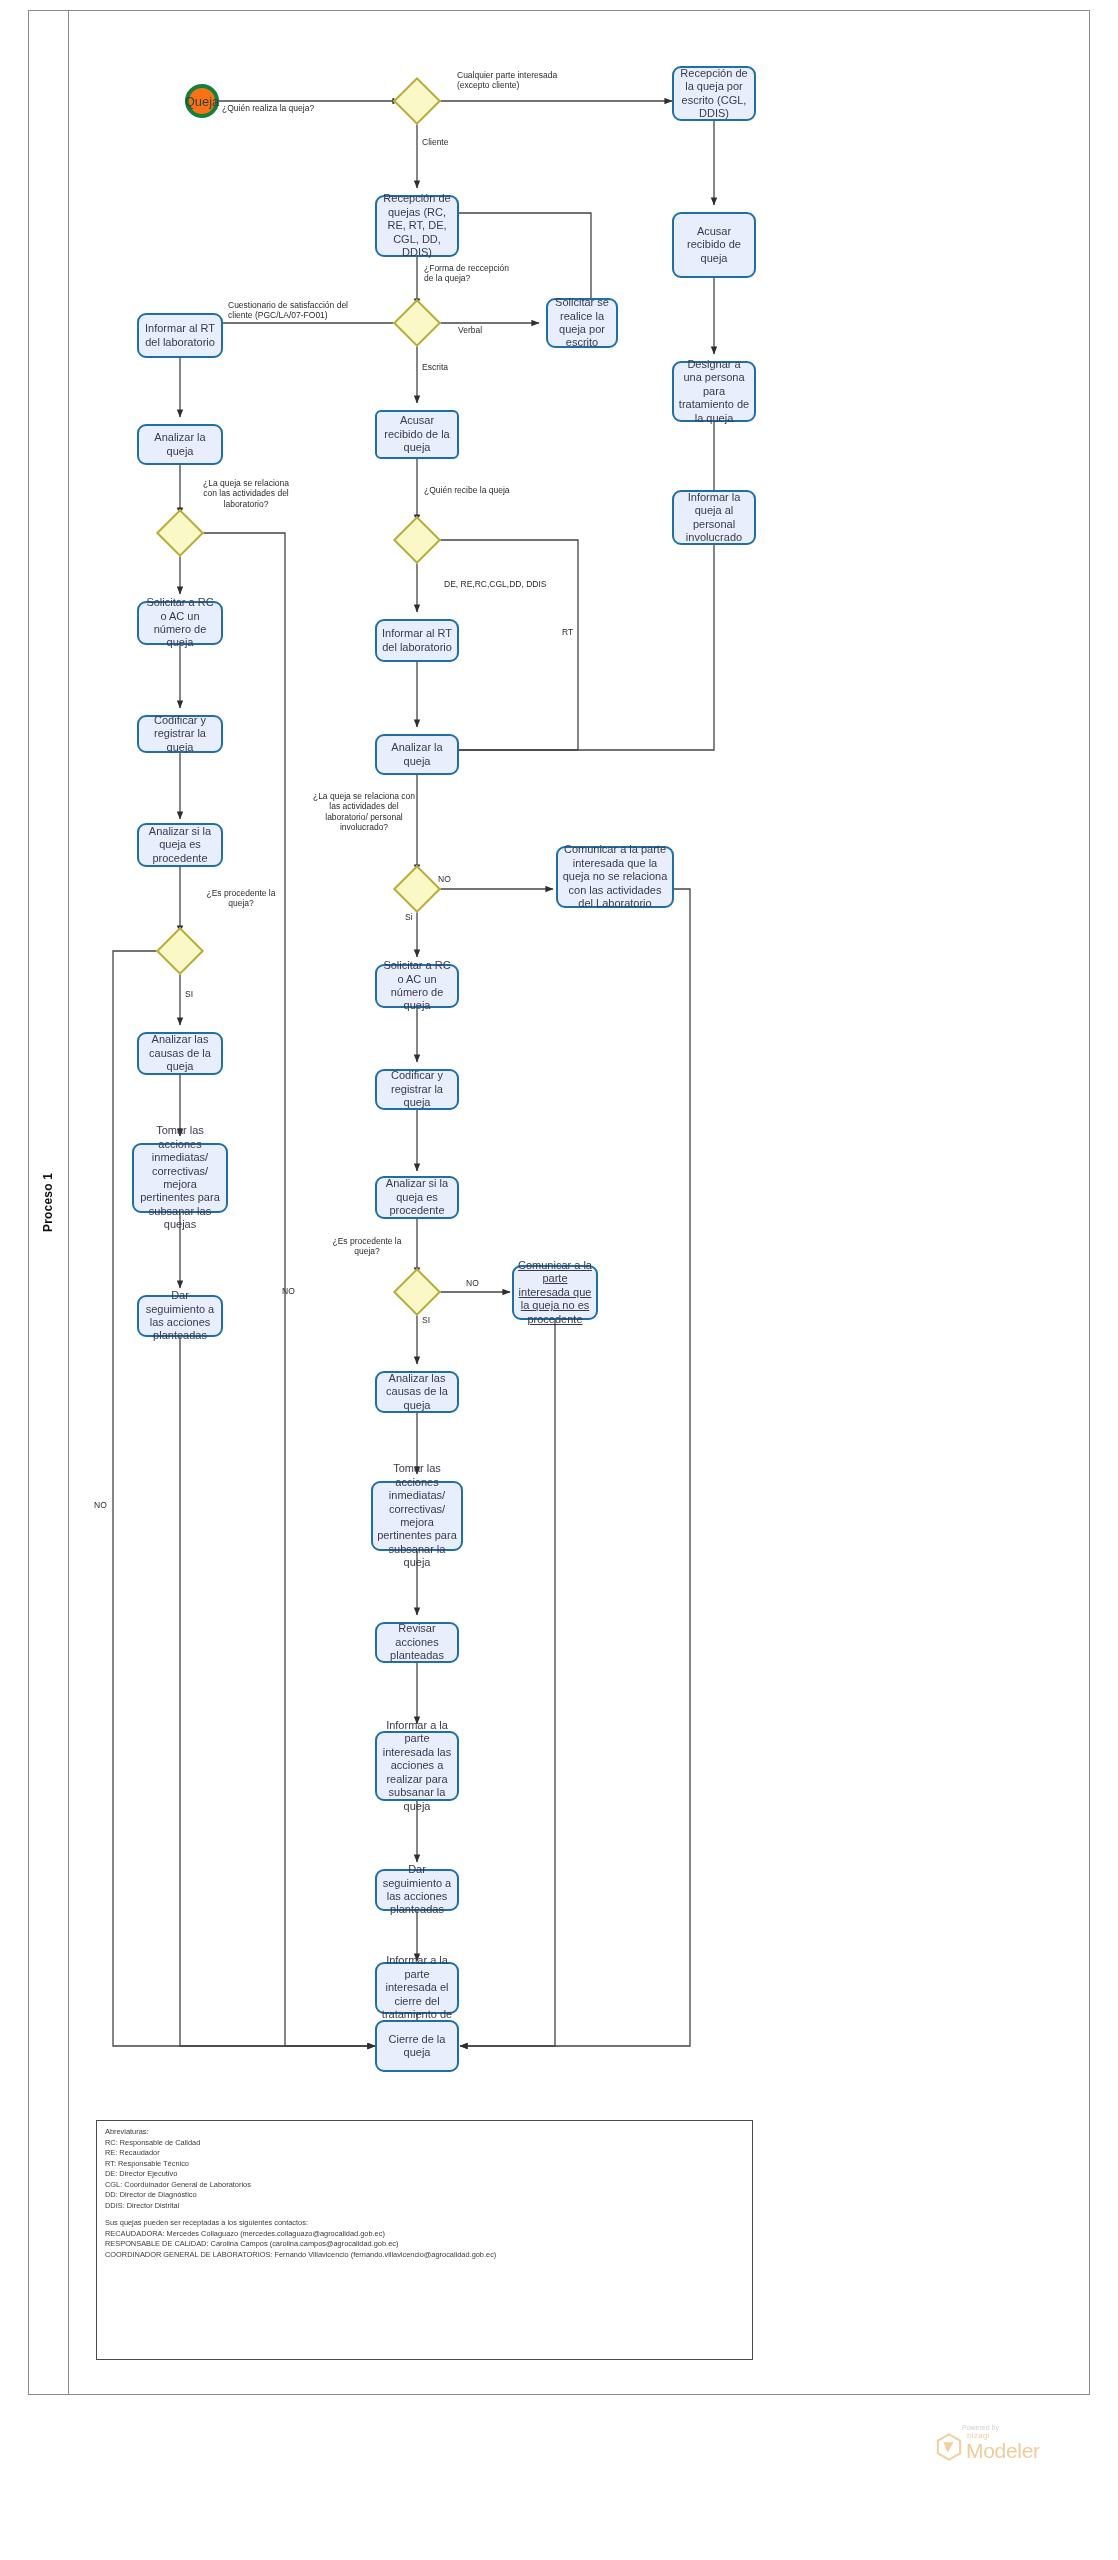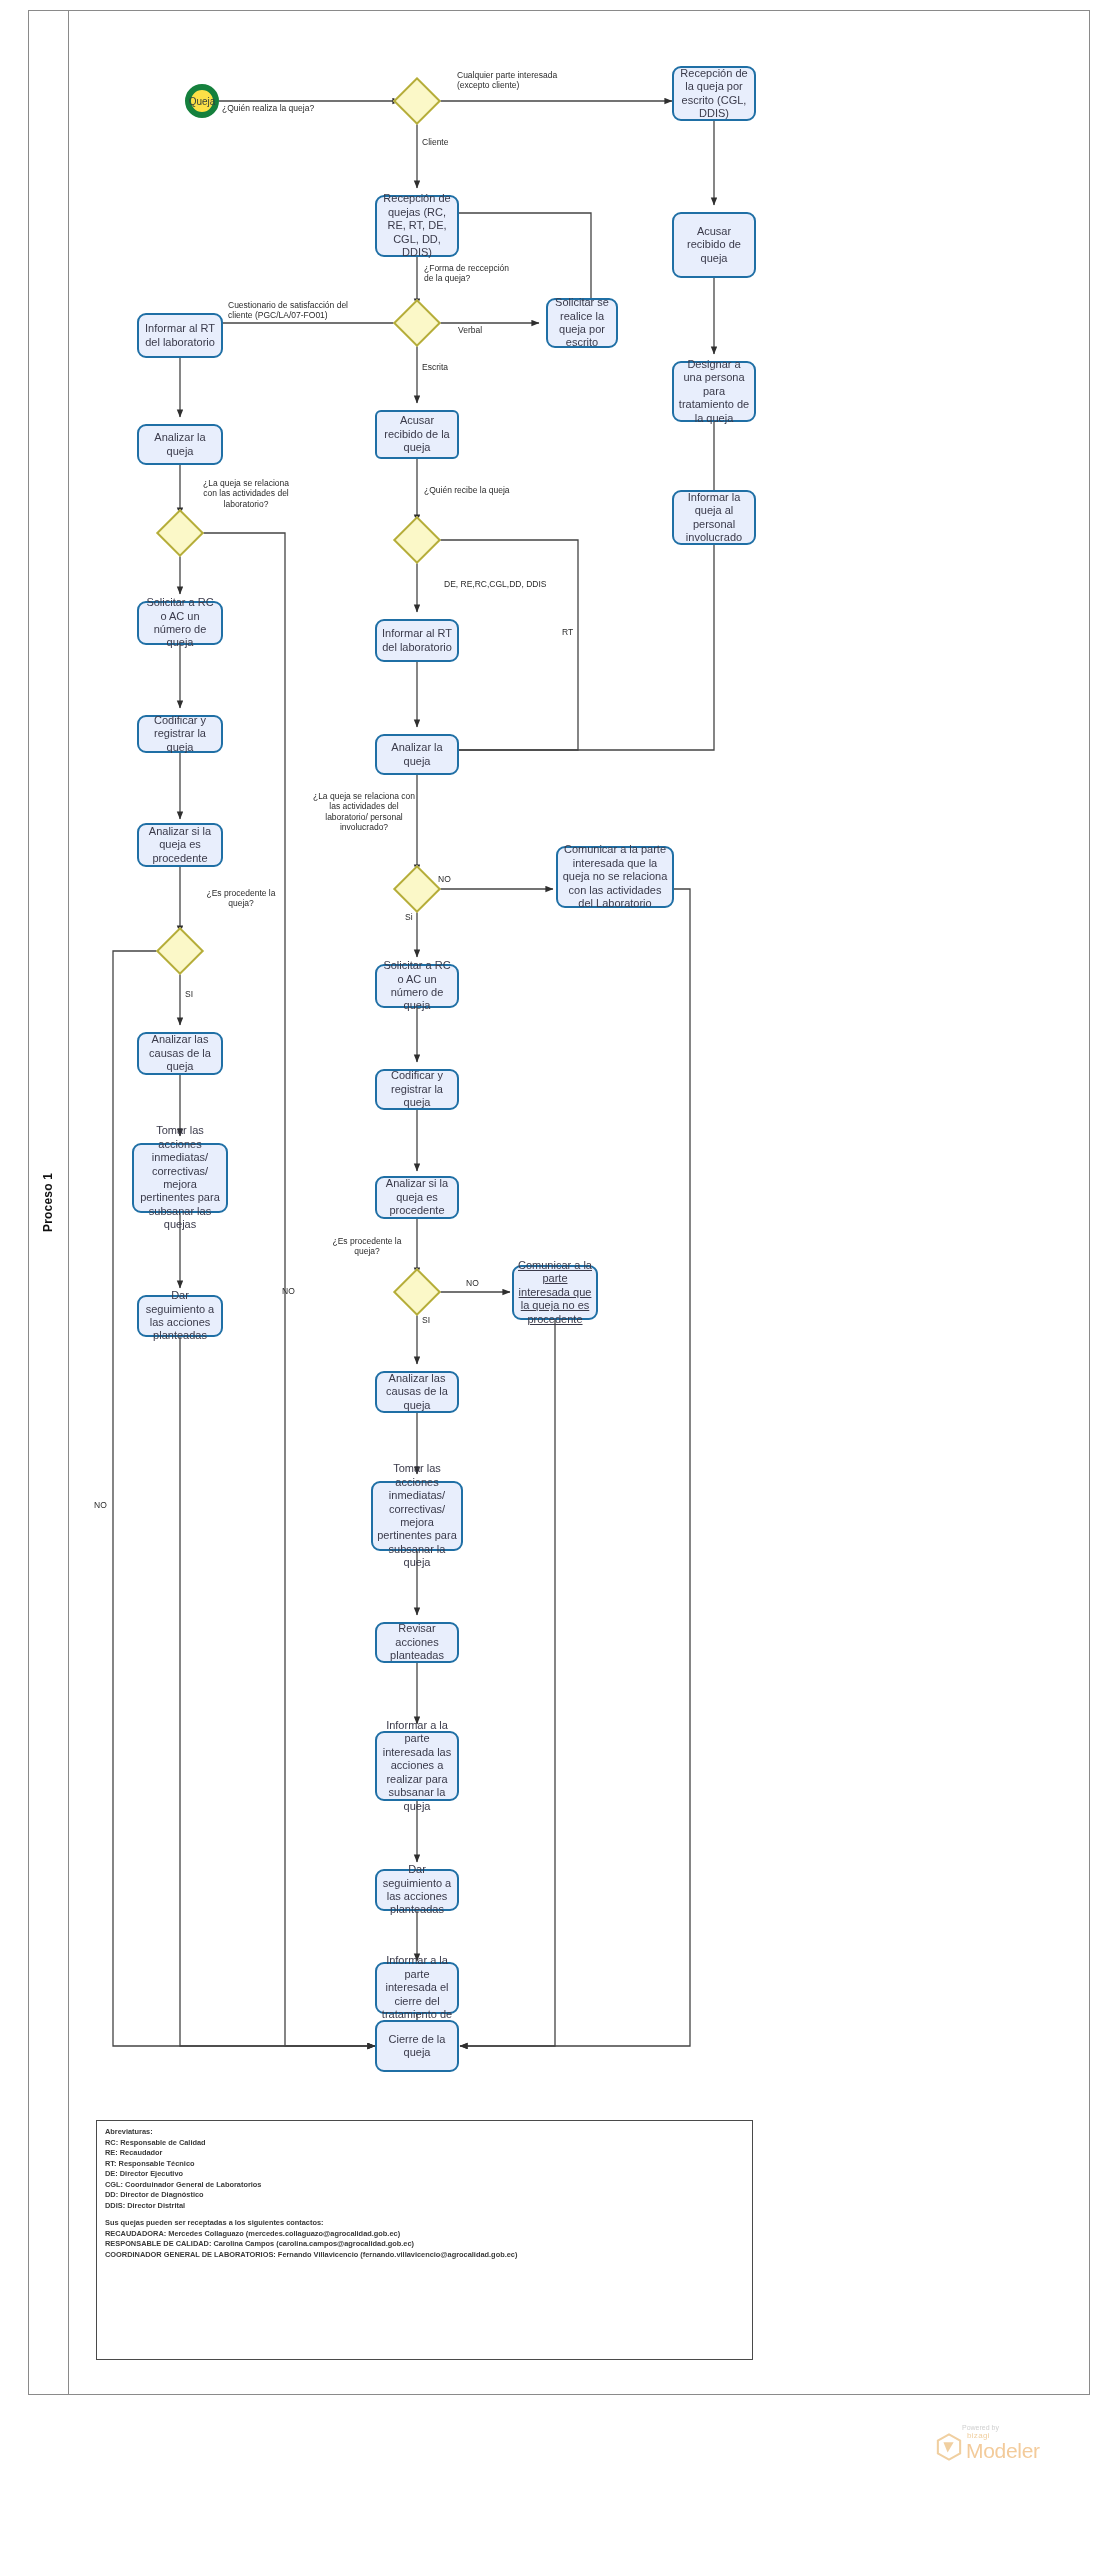--- a/index.html
+++ b/index.html
@@ -24,35 +24,34 @@
     background:#e8eefc;border:2px solid #1f6fa5;border-radius:9px;
     display:flex;align-items:center;justify-content:center;text-align:center;
     font-size:11px;line-height:1.22;color:#3a3a4a;padding:2px 3px;
   }
   .gateway{
     position:absolute;width:34px;height:34px;background:#fbf8c8;
     border:2px solid #b5ad3a;transform:rotate(45deg);box-sizing:border-box;
   }
   .startevent{
     position:absolute;width:34px;height:34px;border-radius:50%;
-    background:#fde047;border:6px solid #15803d;box-sizing:border-box;
+    background:#f97316;border:4px solid #15803d;box-sizing:border-box;
     display:flex;align-items:center;justify-content:center;
-    font-size:10px;color:#35423a;
+    font-size:13px;color:#35423a;
   }
   .edge-label{
     position:absolute;font-size:8.5px;line-height:1.22;color:#2b2b2b;
     white-space:pre-line;
   }
 
   
   .legend{
     position:absolute;box-sizing:border-box;border:1px solid #4a4a4a;background:#fff;
     padding:6px 8px;font-size:7.4px;line-height:1.42;color:#3a3a3a;
     font-family:"Liberation Sans",sans-serif;
-    font-weight:bold;
   }
   .legend .gap{height:7px;}
 
   
   .poweredby{position:absolute;display:flex;flex-direction:column;align-items:flex-start;}
   .pb-top{font-size:7px;color:#cfcfcf;margin-left:26px;margin-bottom:1px;}
   .pb-row{display:flex;align-items:center;gap:4px;}
   .pb-hex{width:26px;height:28px;}
   .pb-words{display:flex;flex-direction:column;line-height:1;}
   .pb-bizagi{font-size:8px;color:#f0cfa0;margin-left:1px;letter-spacing:.3px;}

